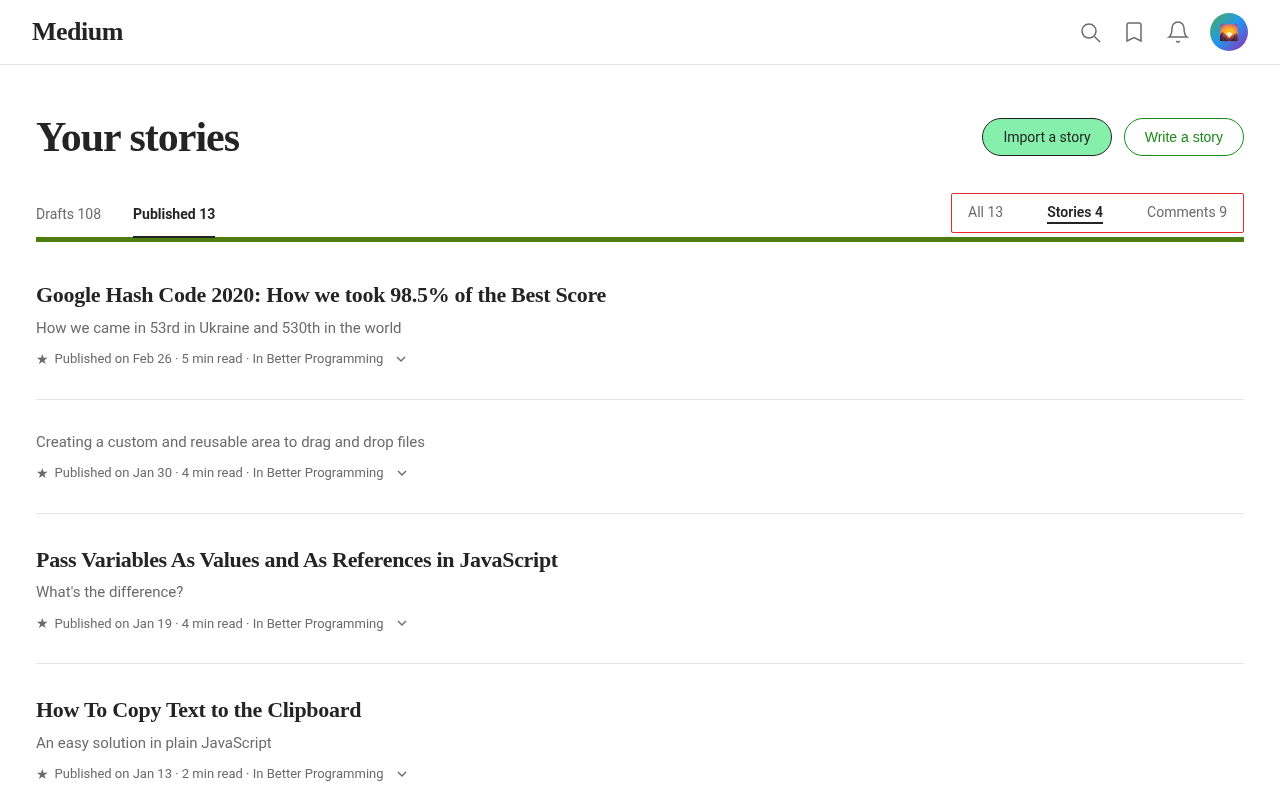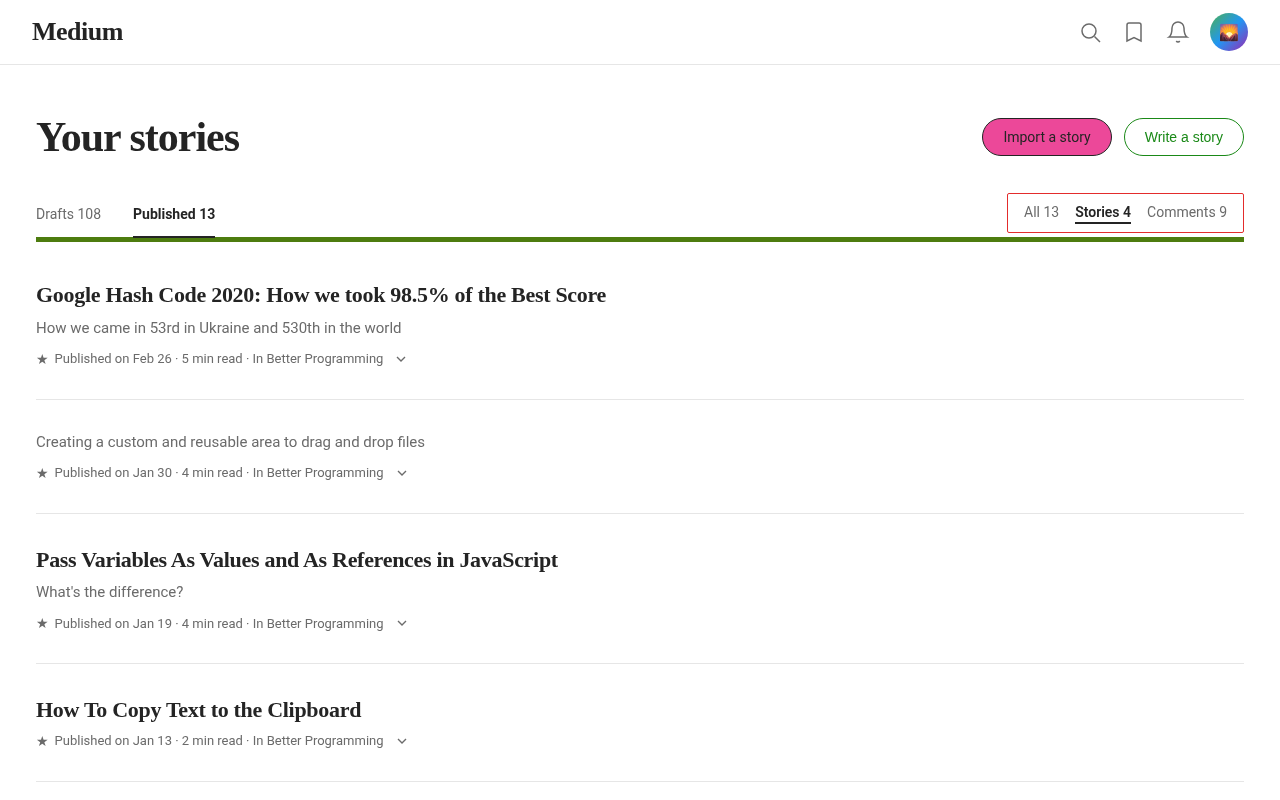--- a/index.html
+++ b/index.html
@@ -90,21 +90,21 @@
 
     .header-buttons {
       display: flex;
       gap: 12px;
       align-items: center;
     }
 
     .btn-import {
       padding: 10px 20px;
       border: 1px solid #242424;
-      background: #ec4899;
+      background: #86efac;
       color: #242424;
       font-size: 14px;
       border-radius: 20px;
       cursor: pointer;
       font-family: inherit;
       white-space: nowrap;
     }
 
     .btn-write {
       padding: 10px 20px;
@@ -147,21 +147,21 @@
       border-bottom: 2px solid #242424;
       font-weight: 700;
     }
 
     
     .sub-filter {
       display: flex;
       border: 1.5px solid #e32c2c;
       border-radius: 2px;
       padding: 8px 16px;
-      gap: 16px;
+      gap: 44px;
       margin-bottom: 4px;
     }
 
     .sub-filter-item {
       font-size: 14px;
       color: #6b6b6b;
       cursor: pointer;
       padding: 2px 0;
     }
 
@@ -317,20 +317,21 @@
         <span class="chevron-down">
           <svg width="16" height="16" viewBox="0 0 24 24" stroke-width="2">
             <polyline points="6 9 12 15 18 9"></polyline>
           </svg>
         </span>
       </div>
     </div>
 
     <div class="story-item">
       <div class="story-title">How To Copy Text to the Clipboard</div>
+      <div class="story-subtitle">An easy solution in plain JavaScript</div>
       <div class="story-meta">
         <span class="star-icon">★</span>
         <span>Published on Jan 13 · 2 min read · In Better Programming</span>
         <span class="chevron-down">
           <svg width="16" height="16" viewBox="0 0 24 24" stroke-width="2">
             <polyline points="6 9 12 15 18 9"></polyline>
           </svg>
         </span>
       </div>
     </div>

